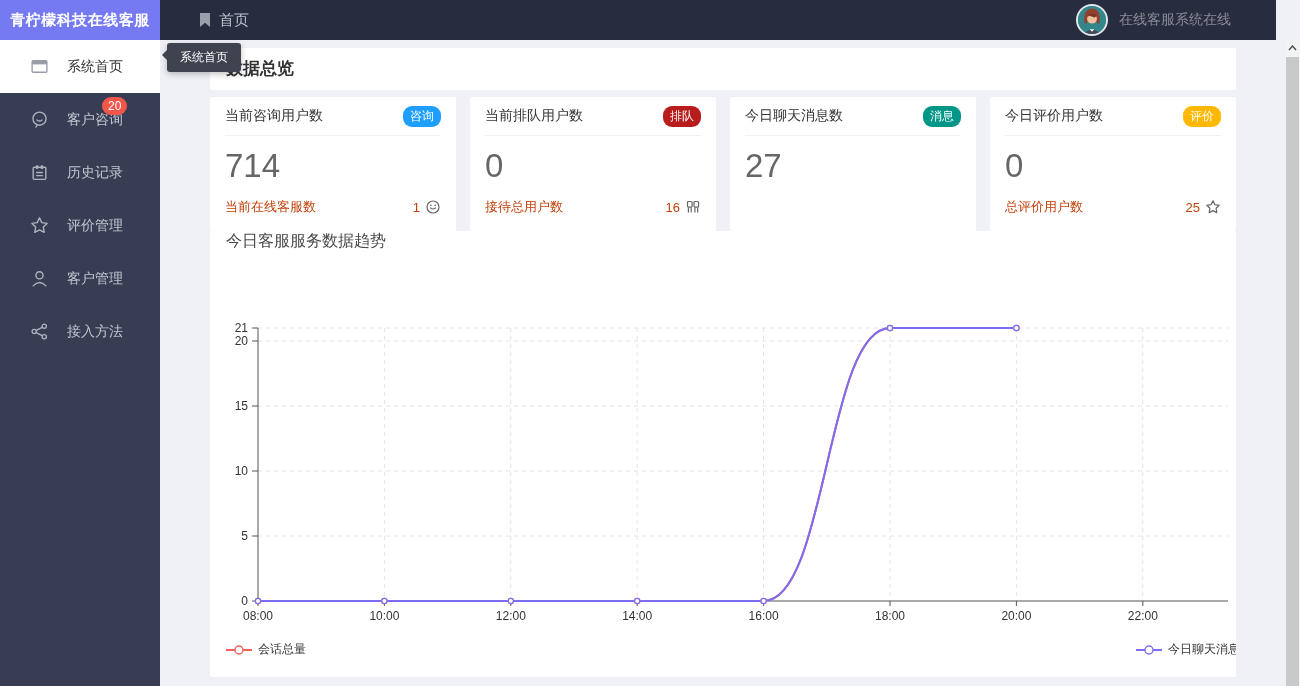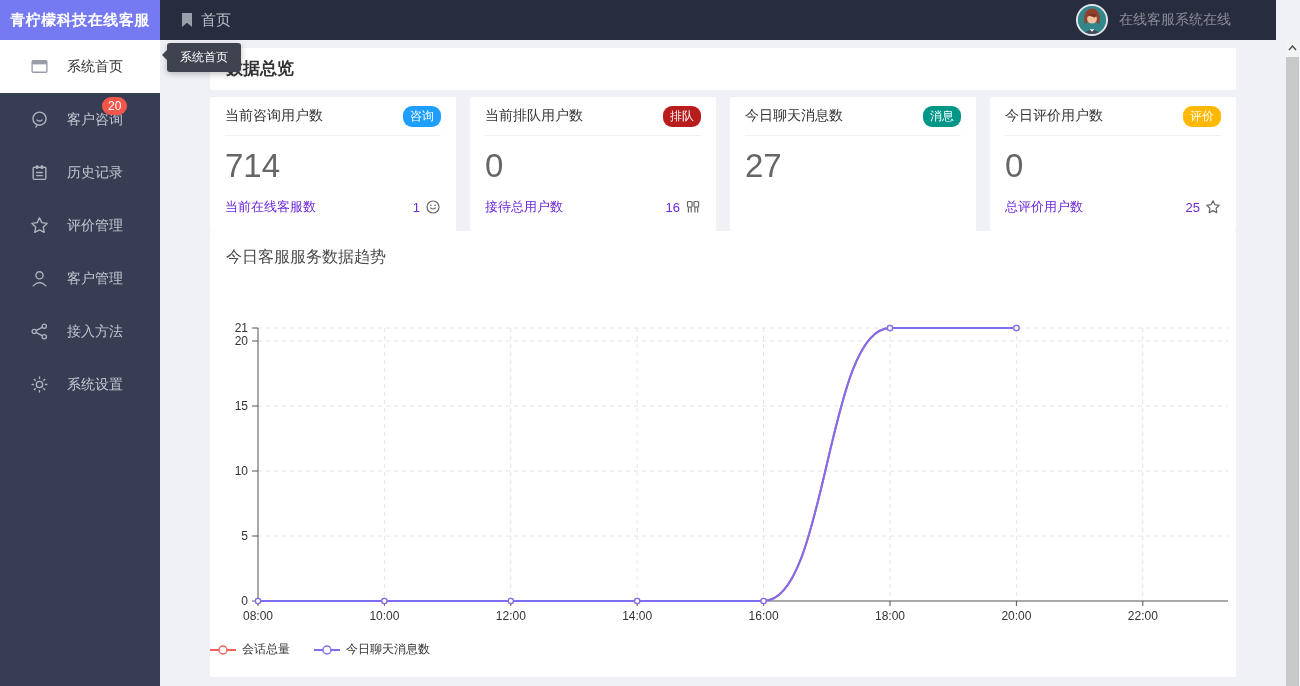--- a/index.html
+++ b/index.html
@@ -5,21 +5,21 @@
   * { margin:0; padding:0; box-sizing:border-box; }
   html,body { width:1300px; height:686px; overflow:hidden; background:#eff1f6;
     font-family:"Liberation Sans","DejaVu Sans",sans-serif; }
 
   
   .topbar { position:absolute; top:0; left:0; width:1276px; height:40px;
     background:#272d3e; display:flex; align-items:stretch; z-index:20; }
   .logo { width:160px; background:#757af2; color:#fff; font-size:15px; font-weight:bold;
     display:flex; align-items:center; justify-content:center; letter-spacing:.5px; }
   .top-tab { display:flex; align-items:center; gap:7px; padding:0 20px;
-    color:#bac0ca; font-size:15px; cursor:pointer; }
+    color:#bac0ca; font-size:15px; cursor:pointer;margin-left:18px; }
   .topbar-right { margin-left:auto; display:flex; align-items:center; padding-right:45px; gap:11px; }
   .avatar { width:32px; height:32px; border-radius:50%; border:2px solid #e3e5e9;
     overflow:hidden; flex:0 0 auto; cursor:pointer; background:#35858d; }
   .status-text { color:#878c96; font-size:14px; }
 
   
   .tooltip { position:absolute; left:167px; top:43px; z-index:40;
     background:#3e434f; color:#fff; font-size:12px; padding:6px 13px;
     border-radius:3px; box-shadow:0 2px 6px rgba(0,0,0,.25); }
   .tooltip:before { content:""; position:absolute; left:-5px; top:7px;
@@ -44,31 +44,31 @@
     font-size:17px; font-weight:bold; color:#333; margin-bottom:7px; border-radius:2px; }
 
   .cards { display:flex; gap:14px; margin-bottom:0; }
   .card { flex:1; background:#fff; height:134px; padding:0 15px; border-radius:2px; }
   .card-head { height:39px; display:flex; align-items:center; justify-content:space-between;
     border-bottom:1px solid #f0f0f0; }
   .card-title { font-size:14px; color:#333; }
   .card-badge { font-size:12px; color:#fff; padding:2px 7px; border-radius:9px; }
   .card-value { font-size:33px; color:#666; margin-top:11px; }
   .card-foot { display:flex; align-items:center; justify-content:space-between;
-    margin-top:13px; font-size:13px; color:#6d28d9; }
+    margin-top:13px; font-size:13px; color:#c2410c; }
   .foot-right { display:flex; align-items:center; gap:5px; }
   .foot-right svg { width:16px; height:16px; stroke:#666; fill:none; stroke-width:1.2; }
 
   .chart-panel { position:relative; background:#fff; height:446px; border-radius:2px; overflow:hidden; }
-  .chart-title { position:absolute; left:16px; top:16px; font-size:16px; color:#4a4a4a; }
+  .chart-title { position:absolute; left:16px; top:0; font-size:16px; color:#4a4a4a; }
   #trend-chart { position:absolute; left:0; top:0; }
   #trend-chart text { font-family:"Liberation Sans","DejaVu Sans",sans-serif;
     font-size:12px; fill:#333; }
-  .legend { position:absolute; left:0; top:410px; width:100%; display:flex;
-    justify-content:flex-start; gap:24px; align-items:center; }
+  .legend { position:absolute; left:16px; top:410px; width:100%; display:flex;
+    justify-content:space-between; gap:24px; align-items:center; }
   .legend-item { display:flex; align-items:center; gap:6px; font-size:12px; color:#333; cursor:pointer; }
 
   
   .scrollbar { position:absolute; right:0; top:40px; width:15px; bottom:0; background:#f1f3f5; }
   .scroll-up { position:absolute; top:0; left:0; width:15px; height:16px;
     display:flex; align-items:center; justify-content:center; cursor:pointer; }
   .scroll-thumb { position:absolute; top:17px; bottom:0; left:1px; width:13px;
     background:#c8c9cb; cursor:pointer; }
 </style>
 </head>
@@ -141,27 +141,20 @@
     <span>客户管理</span>
   </div>
   <div class="side-item">
     <svg viewBox="0 0 18 18">
       <circle cx="4" cy="9" r="2"></circle>
         <circle cx="13.5" cy="4" r="2"></circle>
         <circle cx="13.5" cy="14" r="2"></circle>
       <path d="M6 8l5.5-3M6 10l5.5 3"></path>
     </svg>
     <span>接入方法</span>
-  </div>
-  <div class="side-item">
-    <svg viewBox="0 0 18 18">
-      <circle cx="9" cy="9" r="3"></circle>
-      <path d="M9 1.5v2.4M9 14.1v2.4M1.5 9h2.4M14.1 9h2.4M3.7 3.7l1.7 1.7M12.6 12.6l1.7 1.7M14.3 3.7l-1.7 1.7M5.4 12.6l-1.7 1.7"></path>
-    </svg>
-    <span>系统设置</span>
   </div>
 </div>
 
 <div class="main">
 
   <div class="panel-head">数据总览</div>
 
   <div class="cards">
     <div class="card">
       <div class="card-head">

